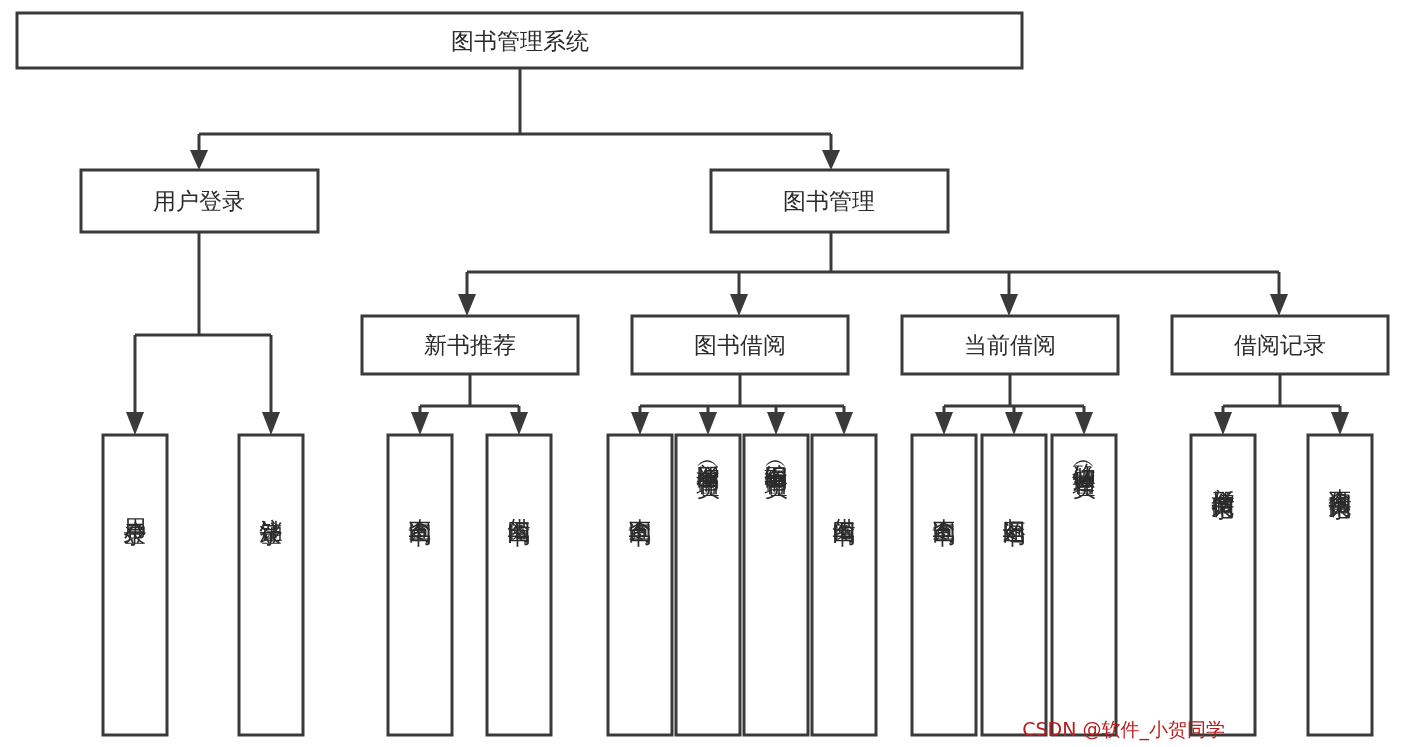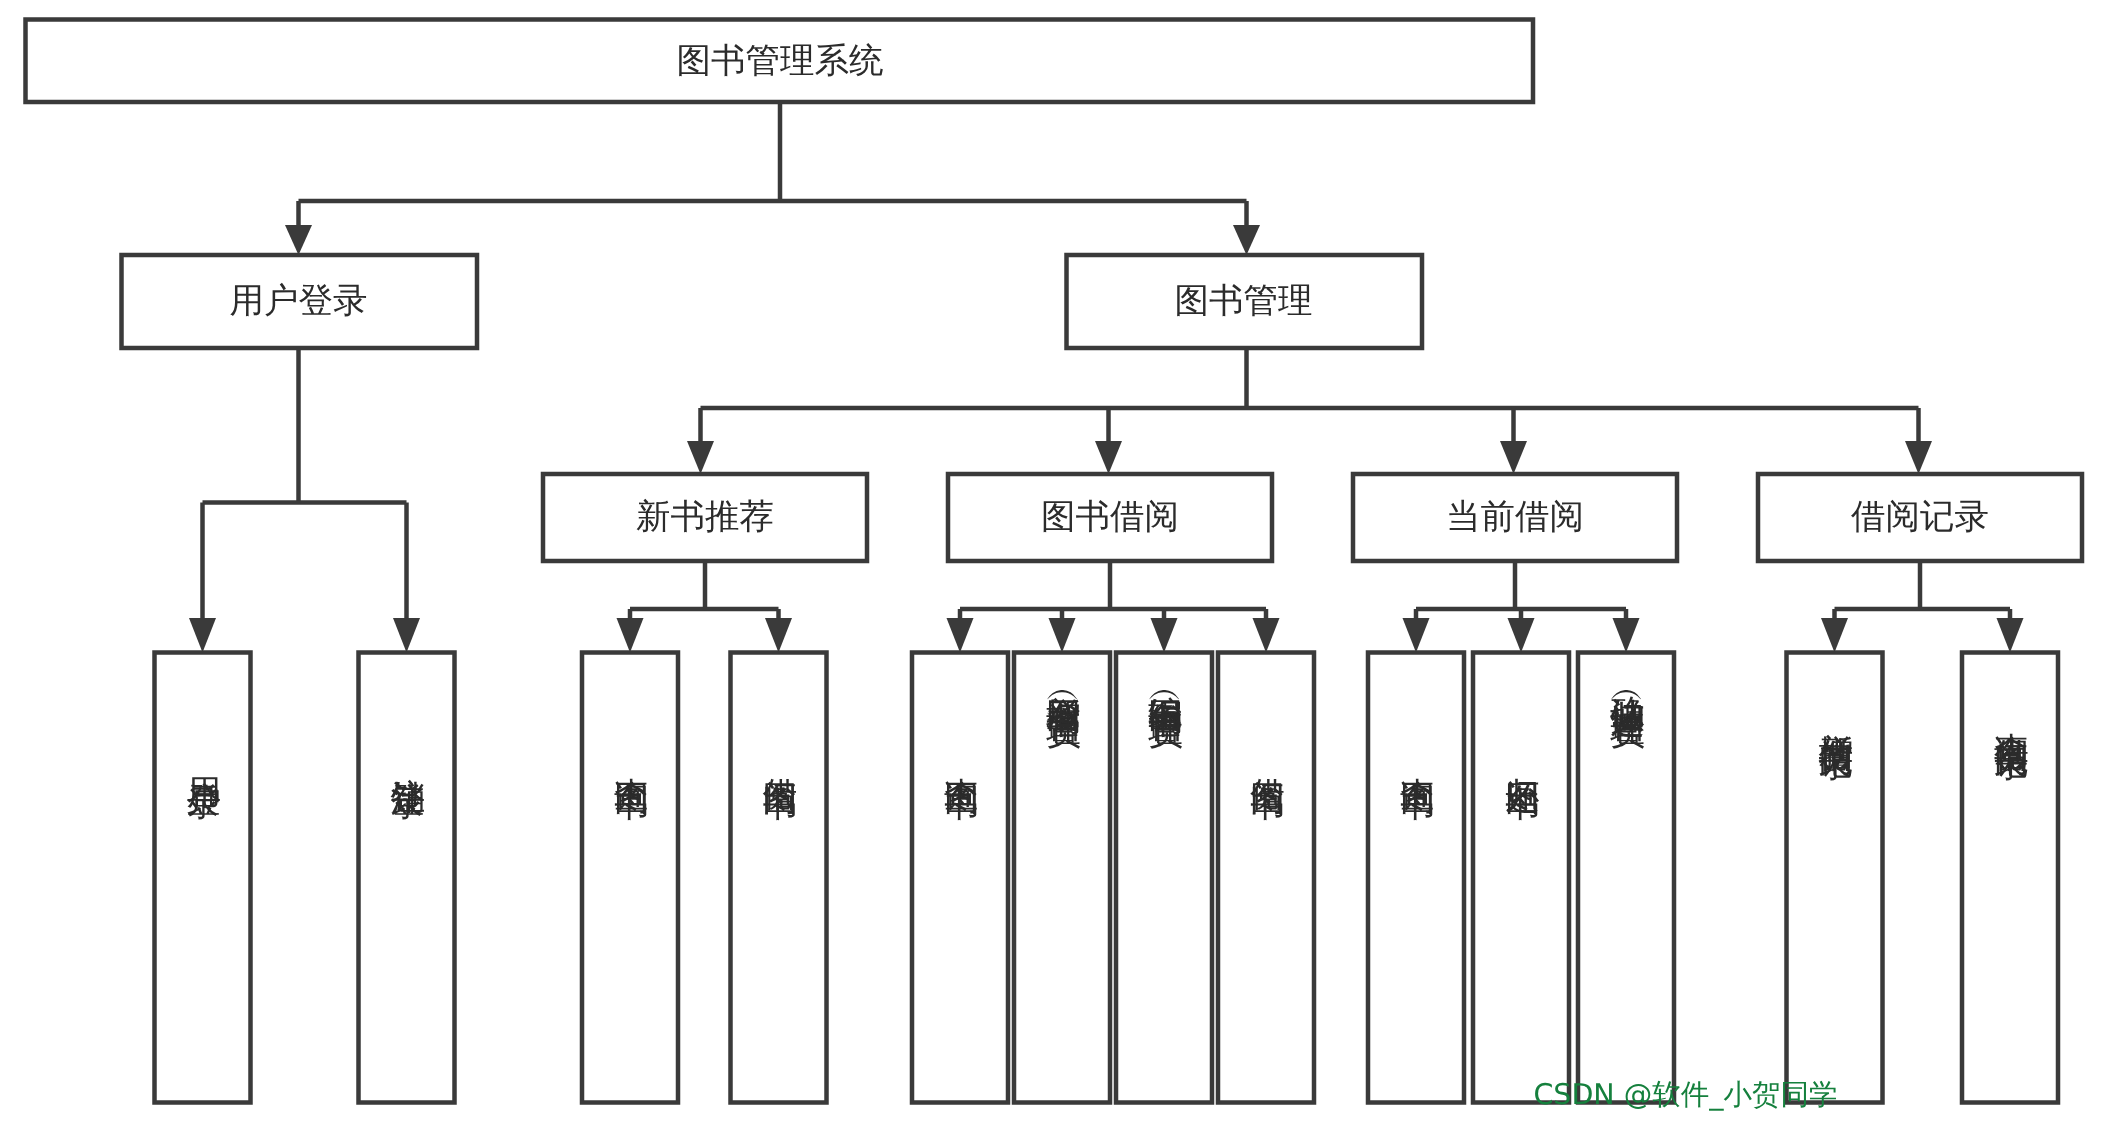--- a/index.html
+++ b/index.html
@@ -65,21 +65,21 @@
     letter-spacing: 2px;
     white-space: nowrap;
     text-align: center;
   }
   .watermark {
     position: absolute;
     right: 8px;
     bottom: 4px;
     font-family: "DejaVu Sans", "Liberation Sans", sans-serif;
     font-size: 19px;
-    color: #15803d;
+    color: #b91c1c;
     white-space: nowrap;
     pointer-events: none;
   }
 </style>
 </head>
 <body>
 
 <div id="diagram-root">
 
   <svg class="diagram-svg" viewBox="0 0 1405 747">

